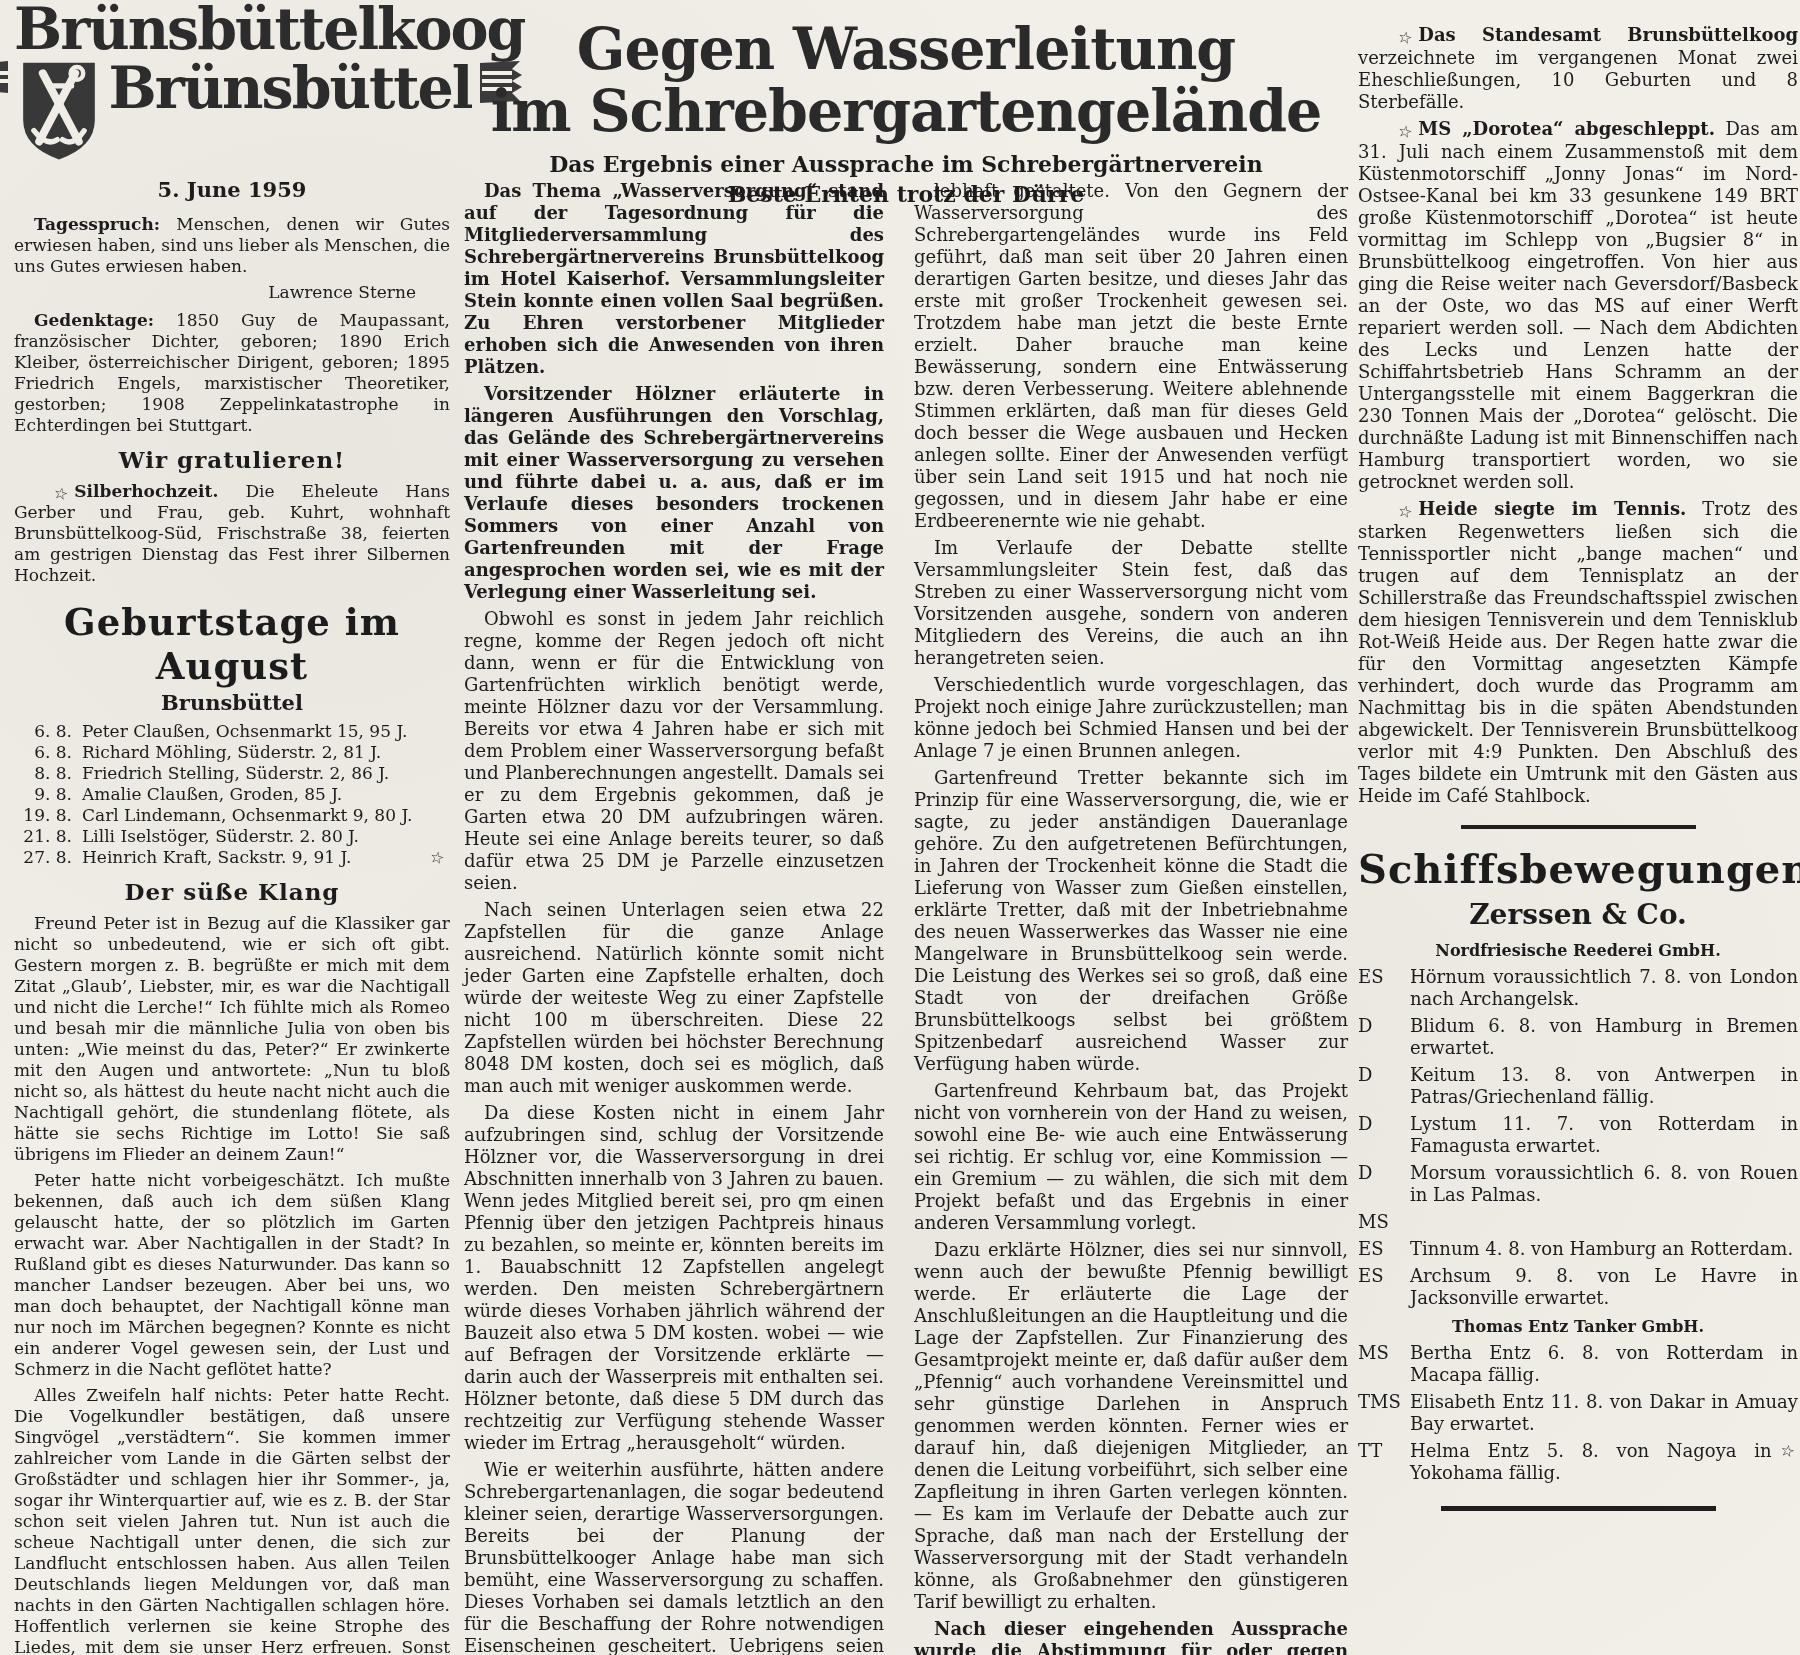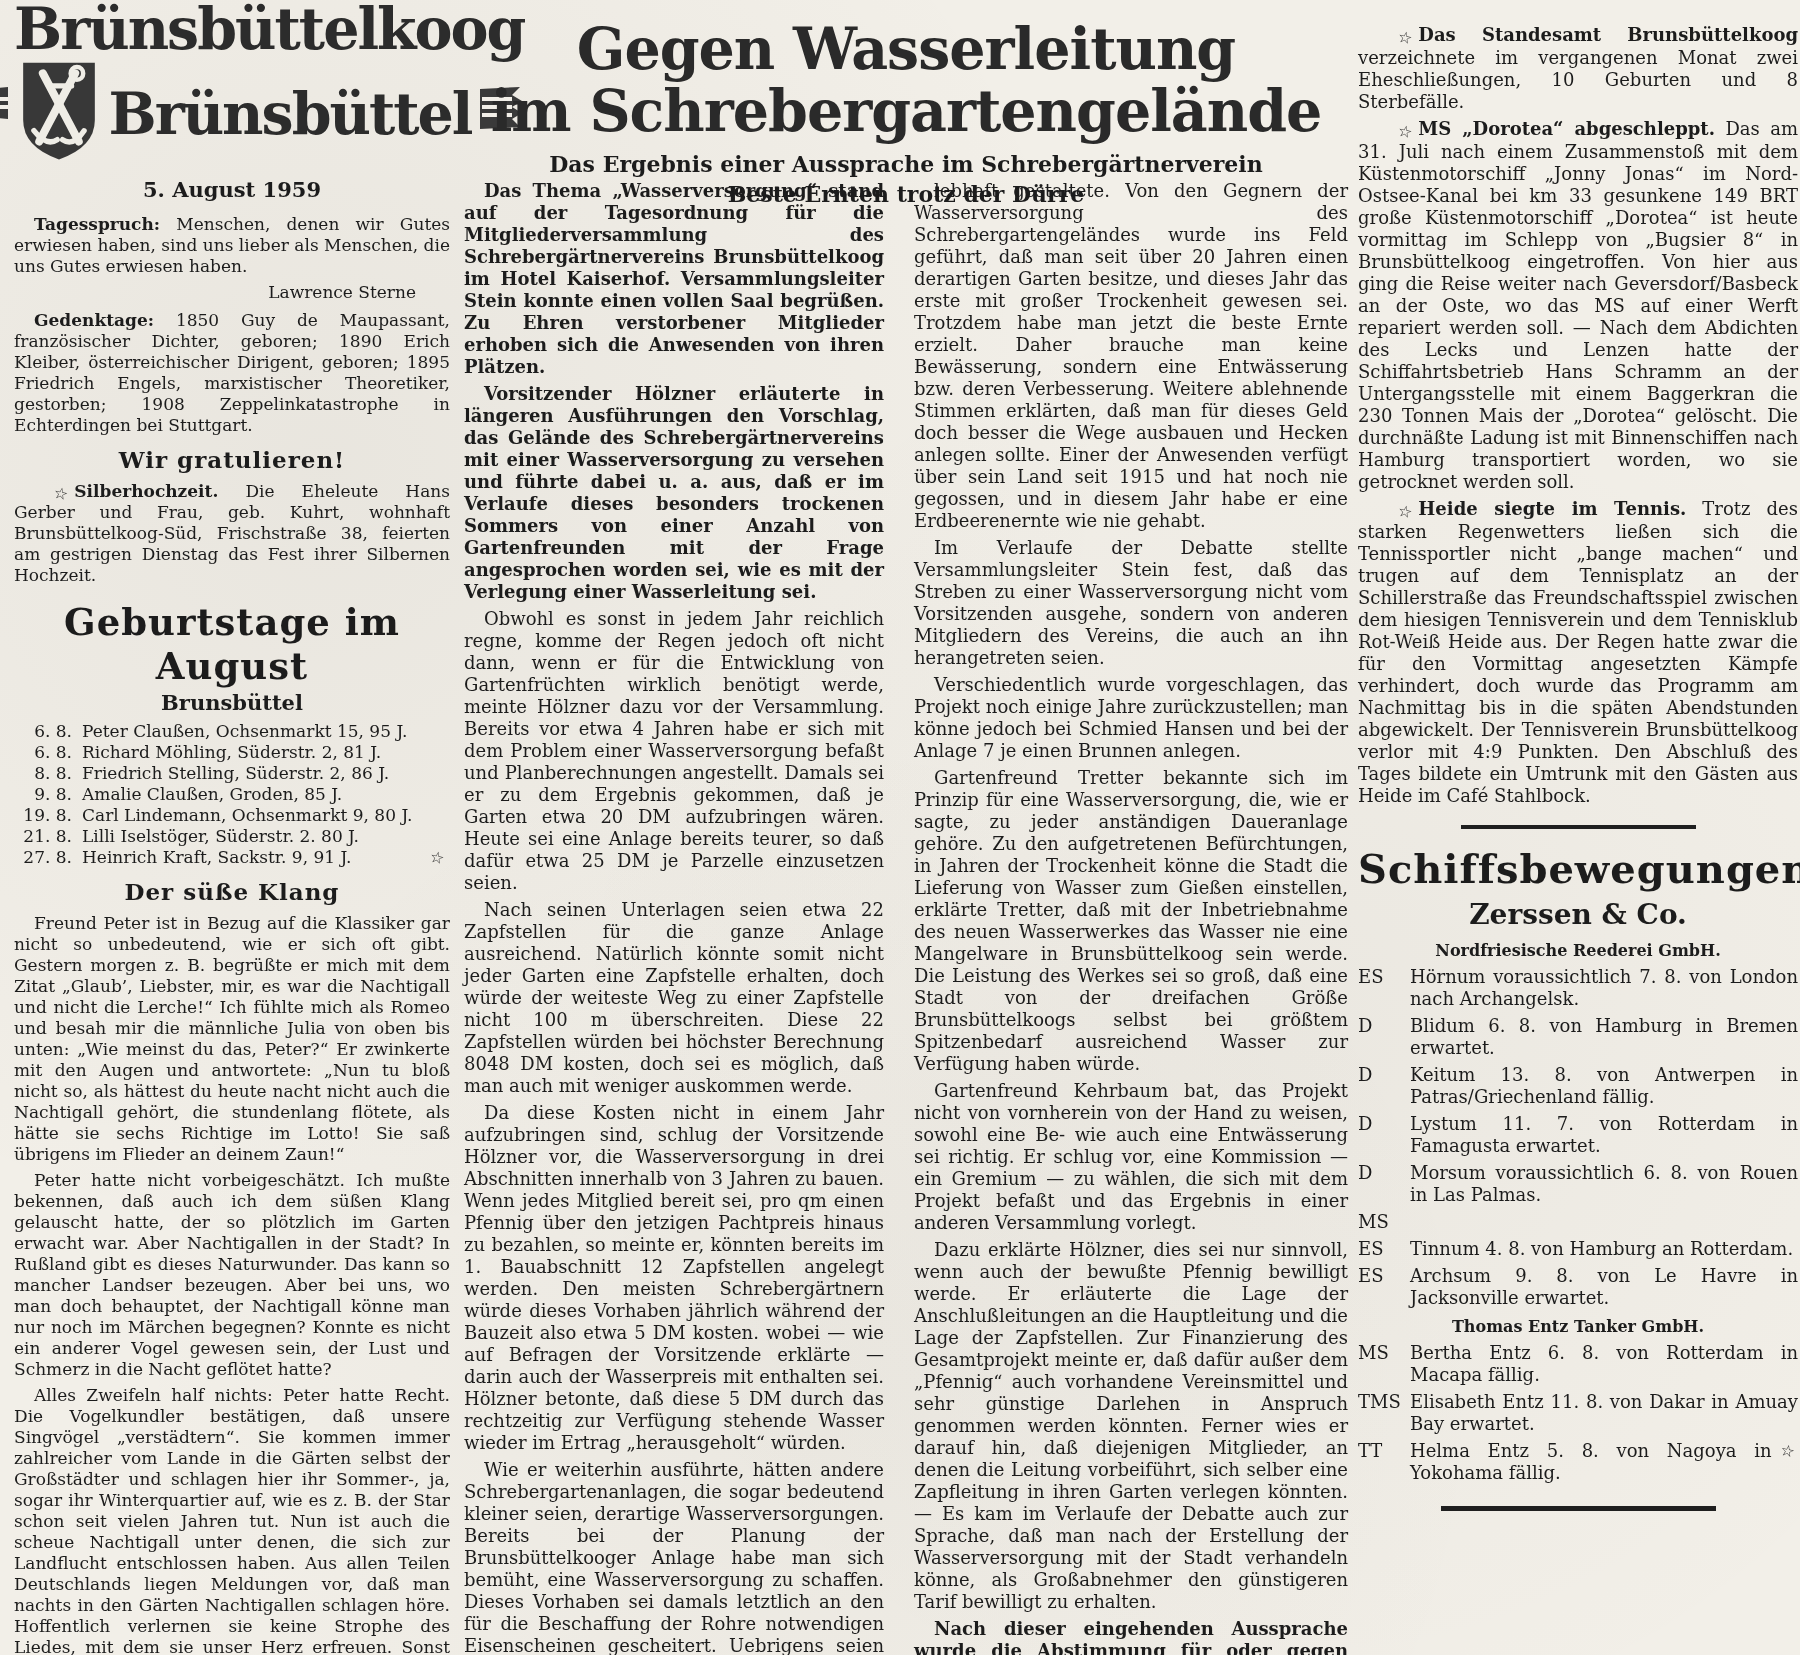--- a/index.html
+++ b/index.html
@@ -15,21 +15,21 @@
   }
   .col{position:absolute; top:0;}
   .col1{left:14px;  width:436px;}
   .col2{left:464px; width:420px; top:180px;}
   .col3{left:914px; width:434px; top:180px;}
   .col4{left:1358px;width:440px; top:24px;}
 
   
   .masthead{text-align:center; margin-bottom:6px;}
   .mast-line1{font-size:57px; font-weight:bold; letter-spacing:-2px; line-height:1; color:#2c2c2c; white-space:nowrap;}
-  .mast-line2{display:flex; align-items:center; justify-content:center; gap:6px; margin-top:2px;padding-left:24px;}
+  .mast-line2{display:flex; justify-content:center; gap:6px; margin-top:2px;padding-left:24px;}
   .mast-line2 .mast-title2{font-size:57px; font-weight:bold; letter-spacing:-2px; color:#2c2c2c; line-height:1; white-space:nowrap;}
   .mast-date{font-size:21px; font-weight:bold; margin-top:10px; margin-bottom:12px;}
 
   
   .body{font-size:17px; line-height:21px; text-align:justify; margin:0 0 5px 0; text-indent:20px; hyphens:auto;}
   .art {font-size:18px; line-height:22px;}
   .b   {font-weight:bold;}
   .lead{font-weight:bold;}
   .attribution{font-size:17px; text-align:right; padding-right:34px; margin:0 0 8px 0;}
   .star{font-family:"DejaVu Sans","Liberation Sans",sans-serif; font-weight:bold; display:inline-block; transform:rotate(12deg); margin-right:6px; font-size:16px;}
@@ -90,21 +90,21 @@
         <span class="mast-title2">Brünsbüttel</span>
         <span>
           <svg width="46" height="52" viewBox="0 0 46 52">
             <path d="M2 4 L42 2 L34 10 L44 16 L34 22 L44 28 L34 34 L42 42 L2 44 Z" fill="#3a3a3a"></path>
             <rect x="4" y="12" width="30" height="4" fill="#f2efe8"></rect>
             <rect x="4" y="20" width="30" height="4" fill="#f2efe8"></rect>
             <rect x="4" y="28" width="30" height="4" fill="#f2efe8"></rect>
           </svg>
         </span>
       </div>
-      <div class="mast-date">5. August 1959</div>
+      <div class="mast-date">5. June 1959</div>
     </div>
 
     <p class="body"><span class="lead">Tagesspruch:</span> <span>Menschen, denen wir Gutes erwiesen haben, sind uns lieber als Menschen, die uns Gutes erwiesen haben.</span></p>
     <div class="attribution">Lawrence Sterne</div>
 
     <p class="body"><span class="lead">Gedenktage:</span> <span>1850 Guy de Maupassant, französischer Dichter, geboren; 1890 Erich Kleiber, österreichischer Dirigent, geboren; 1895 Friedrich Engels, marxistischer Theoretiker, gestorben; 1908 Zeppelinkatastrophe in Echterdingen bei Stuttgart.</span></p>
 
     <h2 class="sec">Wir gratulieren!</h2>
     <p class="body"><span class="star">☆</span><span class="lead">Silberhochzeit.</span> <span>Die Eheleute Hans Gerber und Frau, geb. Kuhrt, wohnhaft Brunsbüttelkoog-Süd, Frischstraße 38, feierten am gestrigen Dienstag das Fest ihrer Silbernen Hochzeit.</span></p>
 

